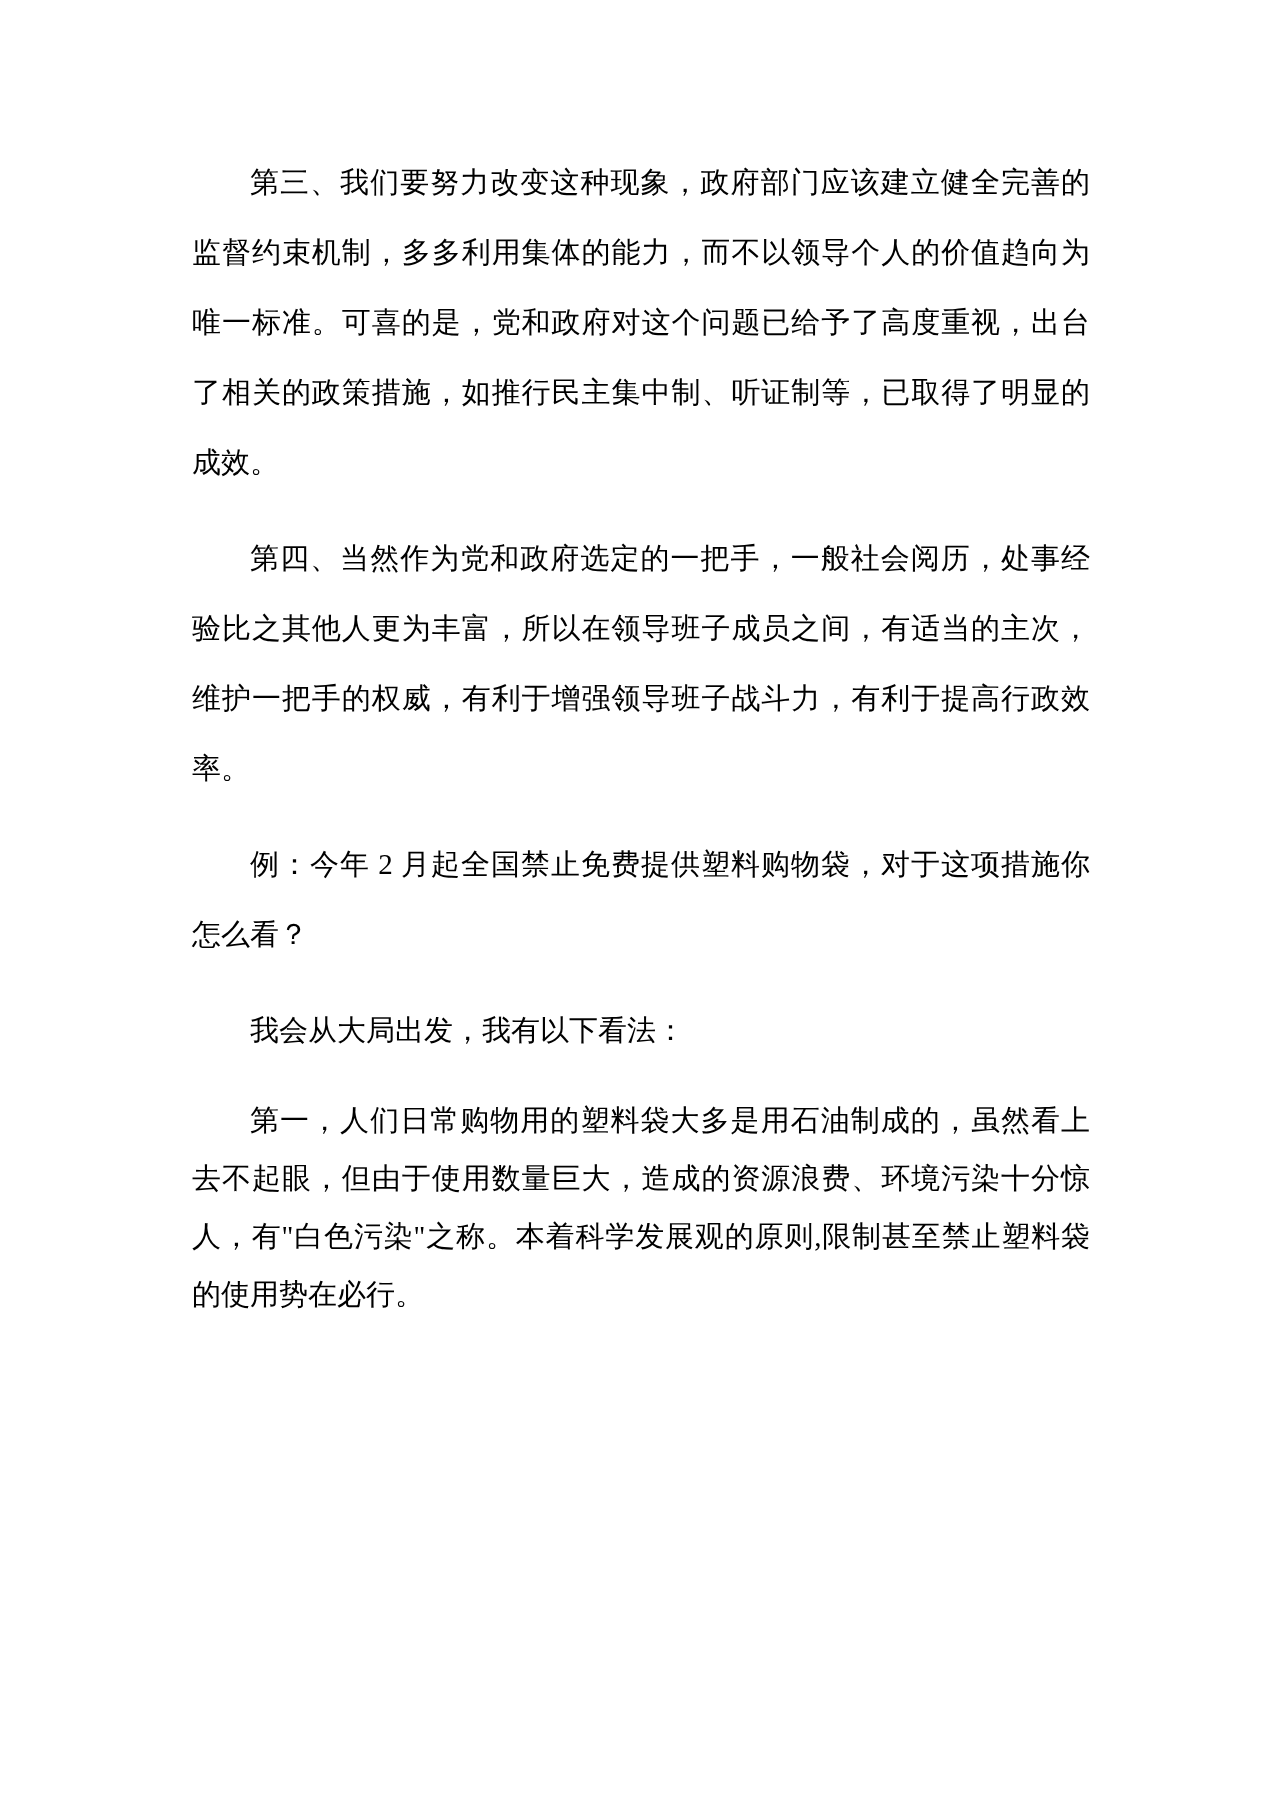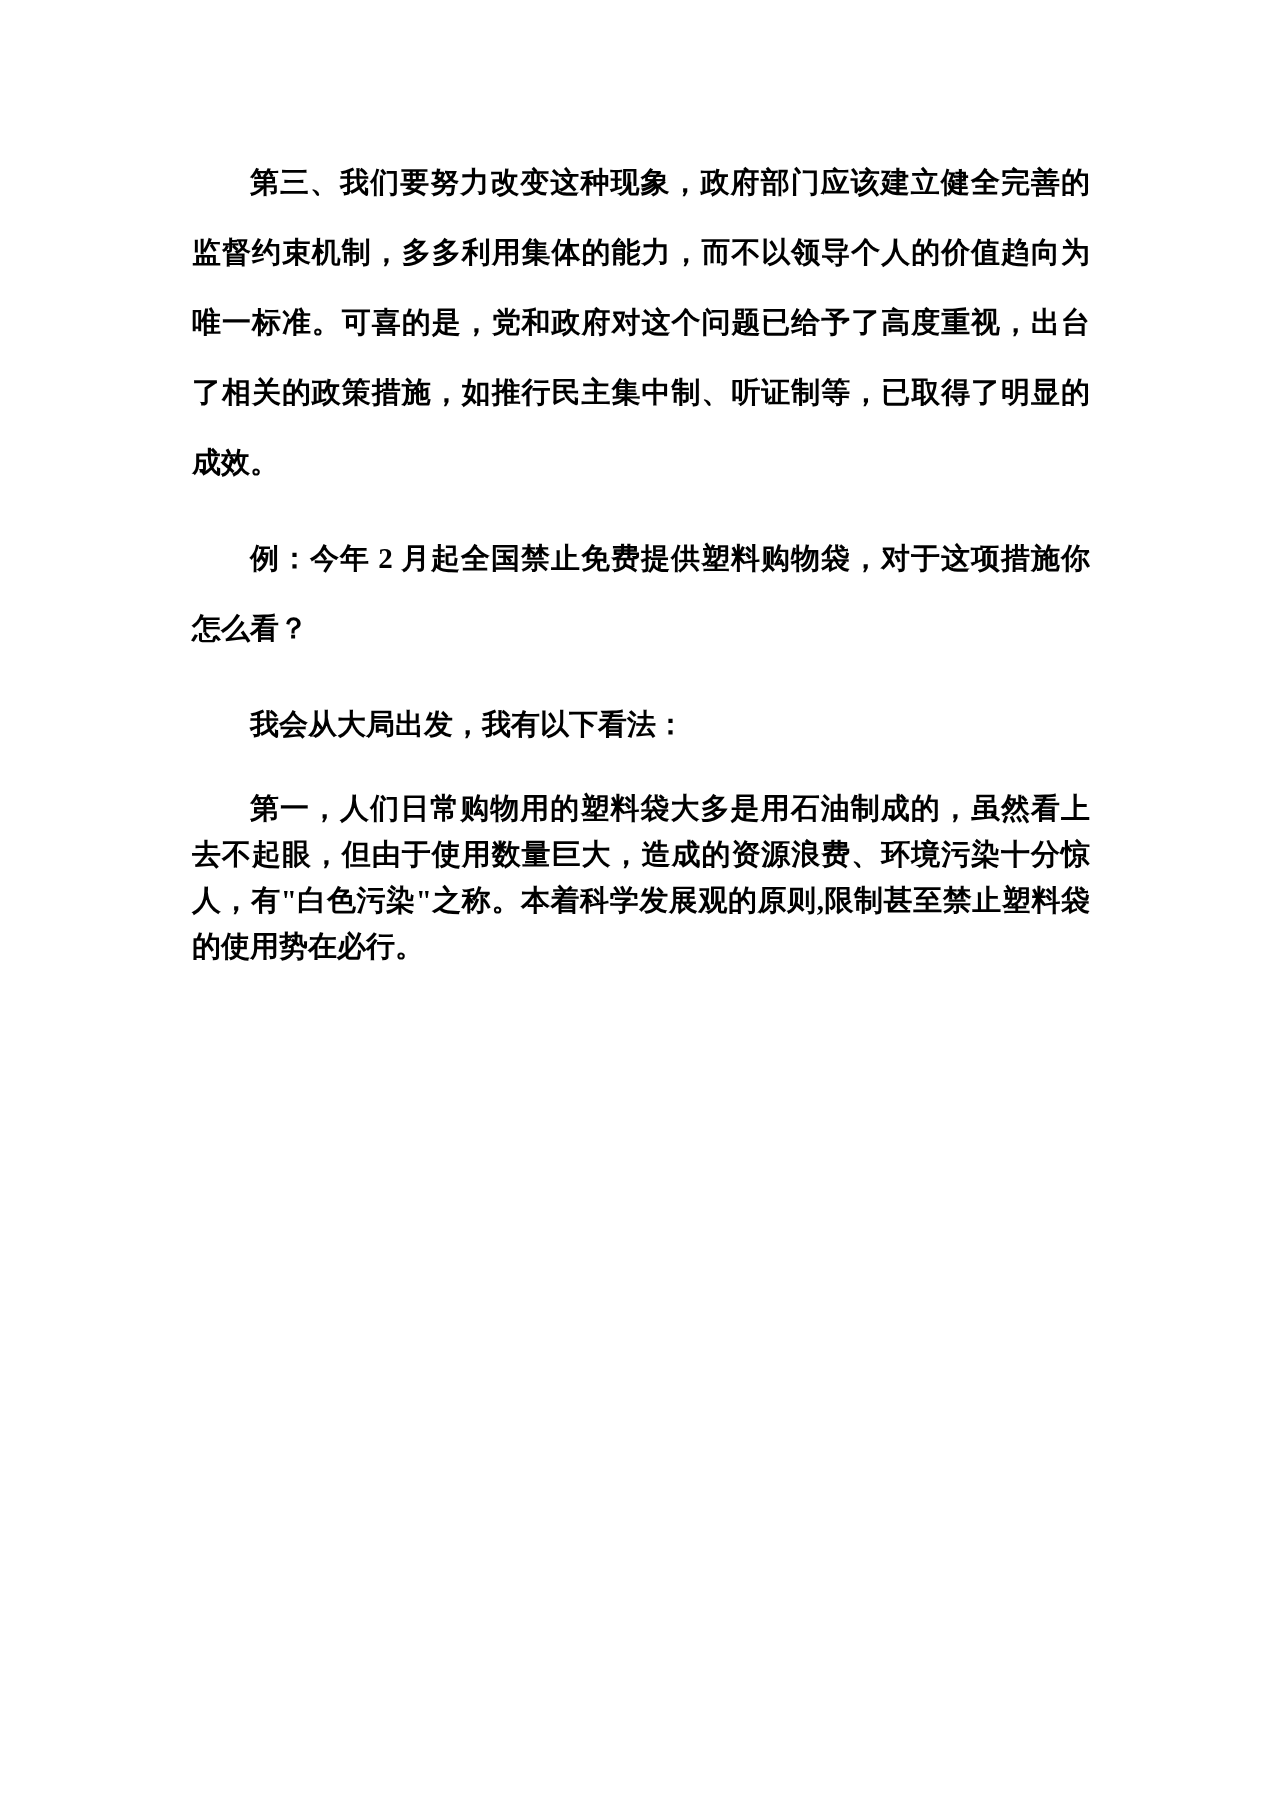--- a/index.html
+++ b/index.html
@@ -25,29 +25,29 @@
     padding: 0;
     font-family: "Liberation Serif", "DejaVu Serif", serif;
     font-size: 29px;
     line-height: 70px;
     color: #000000;
     text-align: justify;
     text-justify: inter-ideograph;
     text-indent: 2em;
     letter-spacing: 0;
     word-break: break-all;
-    font-weight: bold;
   }
   p.para.tight {
-    line-height: 46px;
+    line-height: 58px;
   }
 </style>
 </head>
 <body>
 
 <div class="page">
   <div class="doc">
     <p class="para">第三、我们要努力改变这种现象，政府部门应该建立健全完善的监督约束机制，多多利用集体的能力，而不以领导个人的价值趋向为唯一标准。可喜的是，党和政府对这个问题已给予了高度重视，出台了相关的政策措施，如推行民主集中制、听证制等，已取得了明显的成效。</p>
+    <p class="para">第四、当然作为党和政府选定的一把手，一般社会阅历，处事经验比之其他人更为丰富，所以在领导班子成员之间，有适当的主次，维护一把手的权威，有利于增强领导班子战斗力，有利于提高行政效率。</p>
     <p class="para">例：今年 2 月起全国禁止免费提供塑料购物袋，对于这项措施你怎么看？</p>
     <p class="para">我会从大局出发，我有以下看法：</p>
     <p class="para tight">第一，人们日常购物用的塑料袋大多是用石油制成的，虽然看上去不起眼，但由于使用数量巨大，造成的资源浪费、环境污染十分惊人，有"白色污染"之称。本着科学发展观的原则,限制甚至禁止塑料袋的使用势在必行。</p>
   </div>
 </div>
 
 </body></html>

